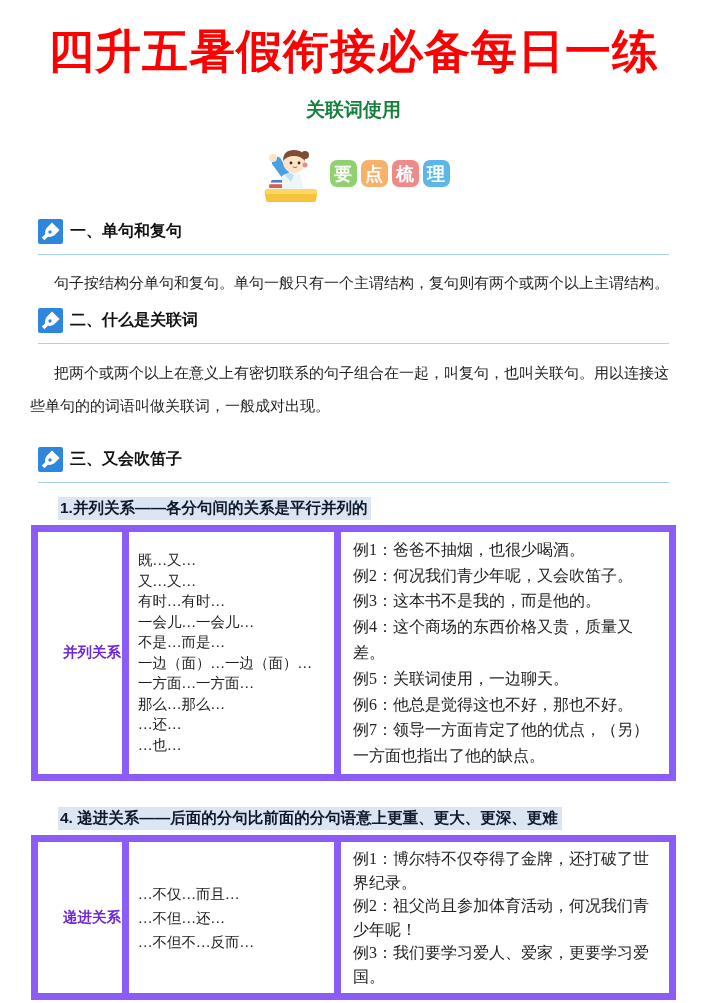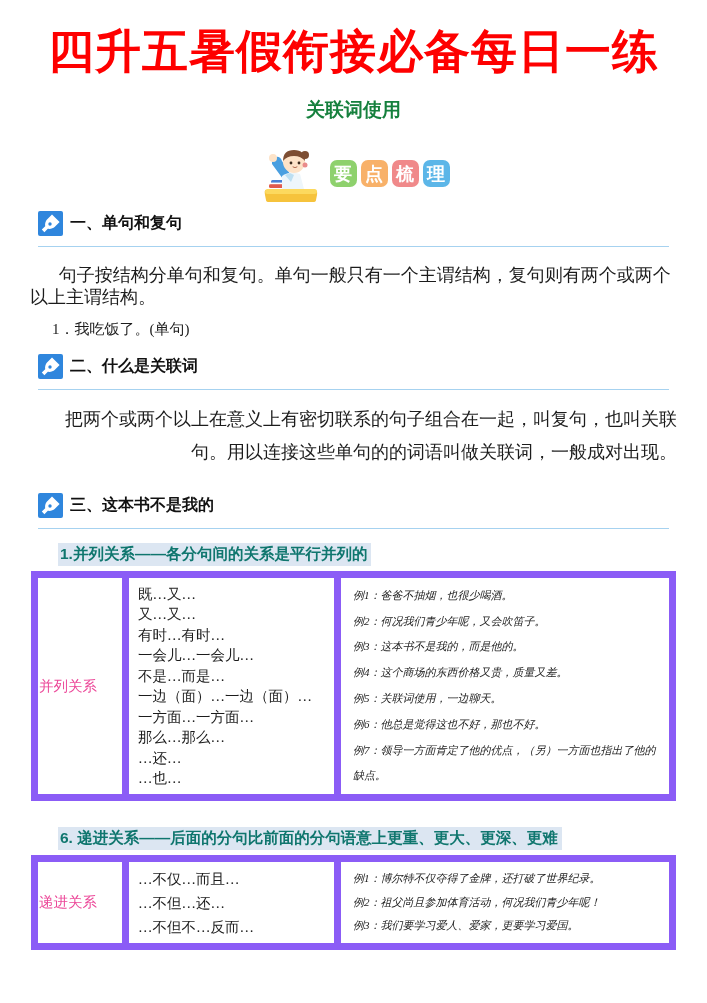--- a/index.html
+++ b/index.html
@@ -29,49 +29,49 @@
     color:#fff;font-family:"Liberation Sans",sans-serif;font-weight:bold;font-size:18px;
   }
   
   .sec-header{display:flex;align-items:center;gap:7px;margin:0 0 0 38px;}
   .sec-header .pen{width:25px;height:25px;flex:0 0 auto;}
   .sec-header .sec-title{
     font-family:"Liberation Sans",sans-serif;font-weight:bold;
     font-size:16px;color:#111;
   }
   .sec-rule{border:none;border-top:1px solid #a6d2f0;margin:10px 38px 0 38px;}
-  .mt-sec1{margin-top:4px;}
+  .mt-sec1{margin-top:12px;}
   .mt-sec2{margin-top:14px;}
   .mt-sec3{margin-top:24px;}
   .body-par{
-    margin:17px 30px 0 30px;font-size:18px;line-height:22px;color:#1c1c1c;
+    margin:17px 30px 0 30px;font-size:15px;line-height:22px;color:#1c1c1c;
     text-indent:1.6em;
   }
-  .body-par.tall{line-height:33px;margin-top:13px;text-align:right;}
+  .body-par.tall{line-height:33px;margin-top:13px;}
   .num-item{margin:10px 30px 0 30px;padding-left:22px;font-size:15px;line-height:22px;}
   
   .tbl-heading{
     display:inline-block;margin:14px 0 0 58px;padding:1px 4px 1px 2px;
     background:#dce6f2;
-    font-family:"Liberation Sans",sans-serif;font-weight:bold;font-size:15.5px;color:#0f766e;
+    font-family:"Liberation Sans",sans-serif;font-weight:bold;font-size:15.5px;color:#0f172a;
   }
   table.rel{
     width:645px;margin:5px 0 0 31px;border-collapse:collapse;
     border:1px solid #76c4e8;table-layout:fixed;background:#fff;
   }
   table.rel td{border:7px solid #8b5cf6;vertical-align:middle;}
   td.cat{
-    width:82px;text-align:left;
-    font-family:"Liberation Sans",sans-serif;font-weight:normal;font-size:14.5px;color:#ec4899;
+    width:82px;text-align:right;
+    font-family:"Liberation Sans",sans-serif;font-weight:bold;font-size:14.5px;color:#6d28d9;
   }
   td.patterns{width:190px;padding:4px 6px 4px 9px;}
   td.patterns div{font-size:14.5px;line-height:20.5px;white-space:nowrap;}
   td.examples{padding:5px 10px 5px 12px;}
   td.examples div{
-    font-style:italic;font-size:11px;line-height:25.8px;color:#222;
+    font-size:16px;line-height:25.8px;color:#222;
   }
   table.rel.second td.patterns div{line-height:24px;font-family:Liberation Serif, serif;}
   table.rel.second td.examples div{line-height:23.5px;}
 </style>
 </head>
 <body>
 
 <div class="page">
 
   <h1 class="main-title">四升五暑假衔接必备每日一练</h1>
@@ -113,41 +113,40 @@
     <svg class="pen" viewBox="0 0 25 25">
       <rect x="0" y="0" width="25" height="25" rx="2" fill="#2f86dd"></rect>
       <path d="M14 3.4 L21.6 11 L16.6 16 C15.3 17.3 12.4 18.3 9.8 17.8 L6.4 21.2 L3.8 18.6 L7.2 15.2 C6.7 12.6 7.7 9.7 9 8.4 Z" fill="#ffffff"></path>
       <circle cx="12" cy="13" r="1.7" fill="#2f86dd"></circle>
     </svg>
     <span class="sec-title">一、单句和复句</span>
   </div>
   <hr class="sec-rule">
 
   <p class="body-par">句子按结构分单句和复句。单句一般只有一个主谓结构，复句则有两个或两个以上主谓结构。</p>
-  <div class="num-item">1．我吃饭了。(单句)</div>
 
   <div class="sec-header mt-sec2">
     <svg class="pen" viewBox="0 0 25 25">
       <rect x="0" y="0" width="25" height="25" rx="2" fill="#2f86dd"></rect>
       <path d="M14 3.4 L21.6 11 L16.6 16 C15.3 17.3 12.4 18.3 9.8 17.8 L6.4 21.2 L3.8 18.6 L7.2 15.2 C6.7 12.6 7.7 9.7 9 8.4 Z" fill="#ffffff"></path>
       <circle cx="12" cy="13" r="1.7" fill="#2f86dd"></circle>
     </svg>
     <span class="sec-title">二、什么是关联词</span>
   </div>
   <hr class="sec-rule">
 
   <p class="body-par tall">把两个或两个以上在意义上有密切联系的句子组合在一起，叫复句，也叫关联句。用以连接这些单句的的词语叫做关联词，一般成对出现。</p>
 
   <div class="sec-header mt-sec3">
     <svg class="pen" viewBox="0 0 25 25">
       <rect x="0" y="0" width="25" height="25" rx="2" fill="#2f86dd"></rect>
       <path d="M14 3.4 L21.6 11 L16.6 16 C15.3 17.3 12.4 18.3 9.8 17.8 L6.4 21.2 L3.8 18.6 L7.2 15.2 C6.7 12.6 7.7 9.7 9 8.4 Z" fill="#ffffff"></path>
       <circle cx="12" cy="13" r="1.7" fill="#2f86dd"></circle>
     </svg>
-    <span class="sec-title">三、这本书不是我的</span>
+    <span class="sec-title">三、又会吹笛子</span>
   </div>
   <hr class="sec-rule">
 
   <div>
     <span class="tbl-heading">1.并列关系——各分句间的关系是平行并列的</span>
   </div>
   <table class="rel">
     <tbody>
         <tr>
       <td class="cat">并列关系</td>
@@ -170,21 +169,21 @@
         <div>例4：这个商场的东西价格又贵，质量又差。</div>
         <div>例5：关联词使用，一边聊天。</div>
         <div>例6：他总是觉得这也不好，那也不好。</div>
         <div>例7：领导一方面肯定了他的优点，（另）一方面也指出了他的缺点。</div>
       </td>
     </tr>
   </tbody>
     </table>
 
   <div style="margin-top:12px;">
-    <span class="tbl-heading">6. 递进关系——后面的分句比前面的分句语意上更重、更大、更深、更难</span>
+    <span class="tbl-heading">4. 递进关系——后面的分句比前面的分句语意上更重、更大、更深、更难</span>
   </div>
   <table class="rel second">
     <tbody>
         <tr>
       <td class="cat">递进关系</td>
       <td class="patterns">
         <div>…不仅…而且…</div>
         <div>…不但…还…</div>
         <div>…不但不…反而…</div>
       </td>

